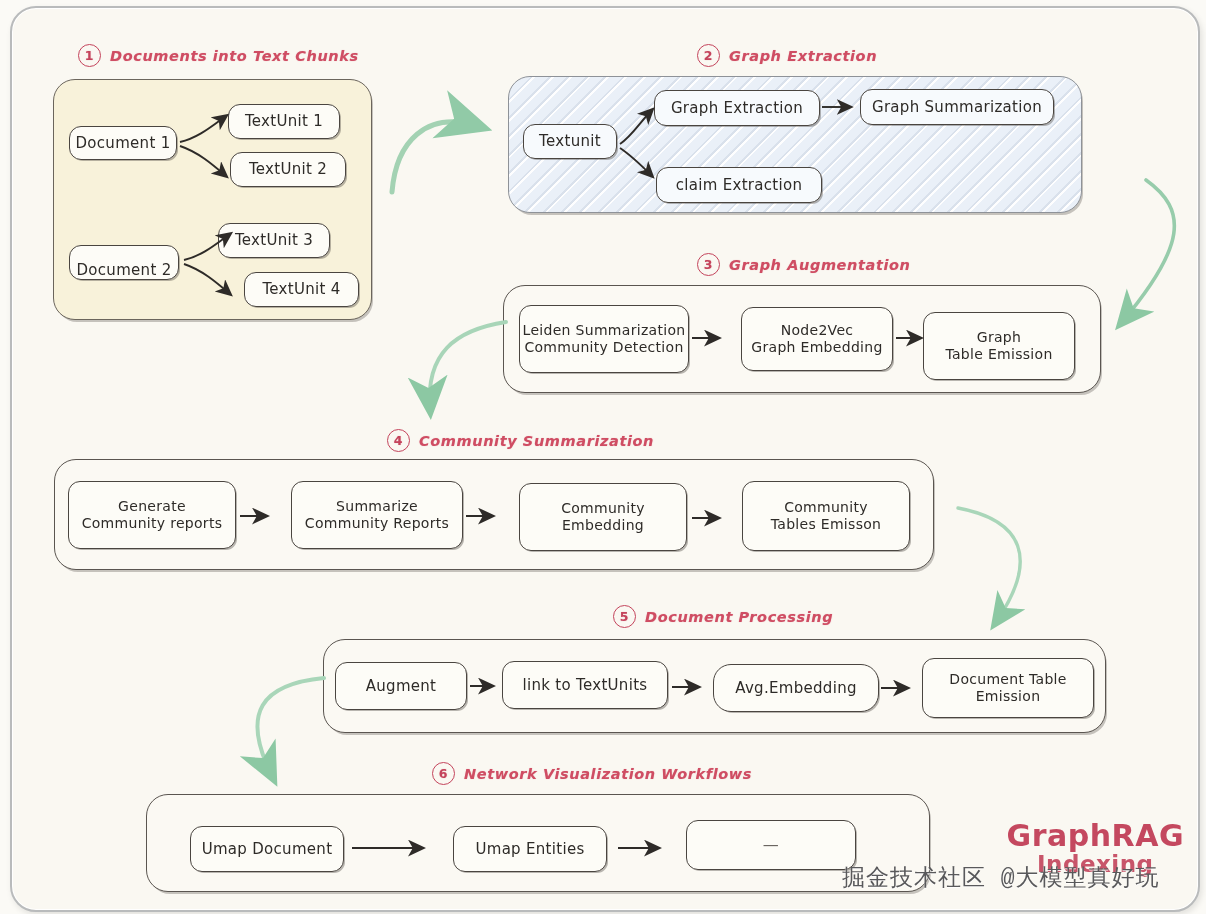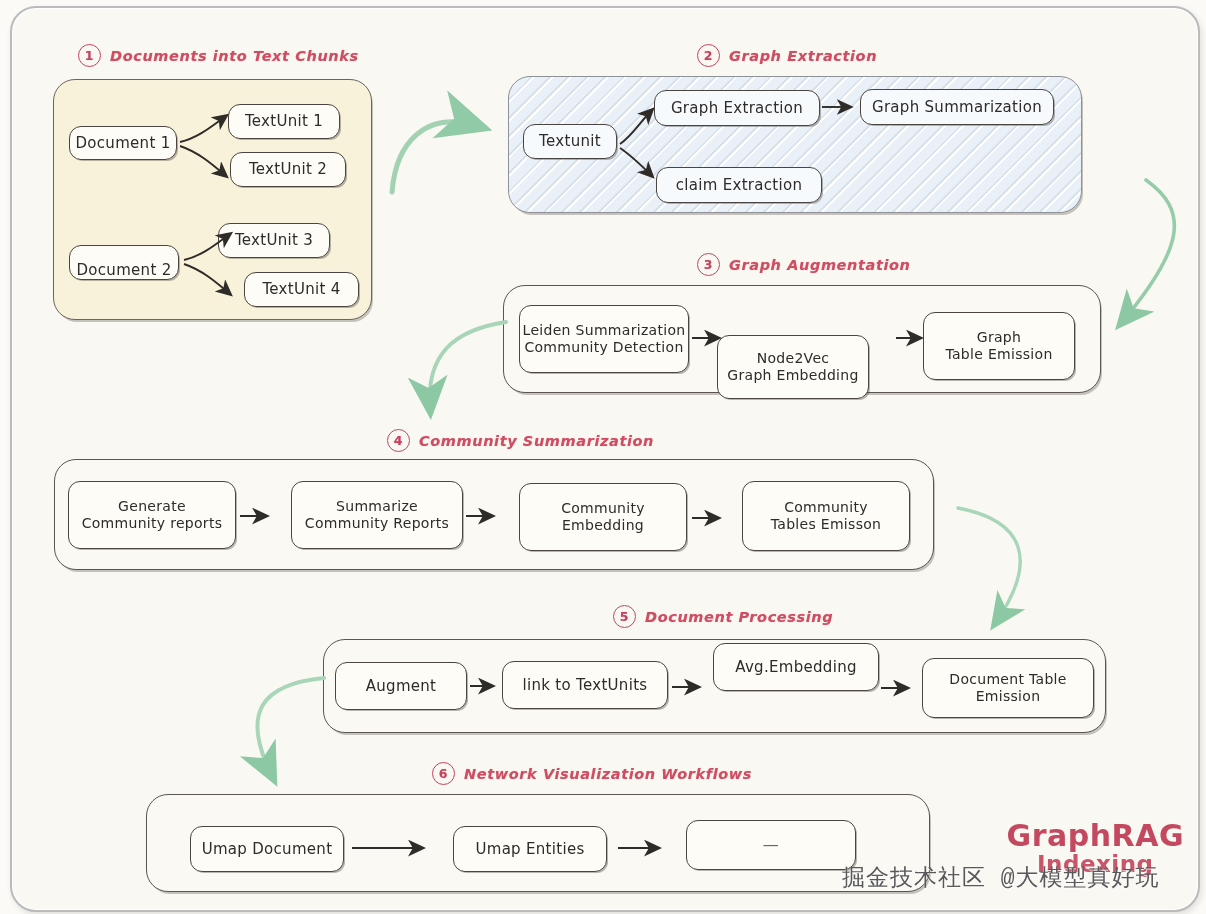--- a/index.html
+++ b/index.html
@@ -195,21 +195,21 @@
     <span class="num">3</span>
     <span>Graph Augmentation</span>
   </div>
 
   <div class="panel panel-plain" style="left:503px;top:285px;width:596px;height:106px;border-radius:22px;"></div>
 
   <div class="sketch t14" style="left:519px;top:305px;width:168px;height:66px;white-space:pre-line;">
     <span>Leiden Summarization
 Community Detection</span>
   </div>
-  <div class="sketch t14" style="left:717px;top:307px;width:150px;height:62px;white-space:pre-line;margin-top:28px;">
+  <div class="sketch t14" style="left:741px;top:307px;width:150px;height:62px;white-space:pre-line;">
     <span>Node2Vec
 Graph Embedding</span>
   </div>
   <div class="sketch t14" style="left:923px;top:304px;width:150px;height:66px;white-space:pre-line;margin-top:8px;">
     <span>Graph
 Table Emission</span>
   </div>
 
   <svg class="arrow" style="left:690px;top:328px;width:48px;height:20px;" viewBox="0 0 48 20">
     <path d="M2,10 L28,10" stroke="#2e2b28" stroke-width="2" fill="none" marker-end="url(#bk)"></path>
@@ -266,21 +266,21 @@
   </div>
 
   <div class="panel panel-plain" style="left:323px;top:639px;width:781px;height:92px;border-radius:22px;"></div>
 
   <div class="sketch t15" style="left:335px;top:662px;width:130px;height:46px;">
     <span>Augment</span>
   </div>
   <div class="sketch t15" style="left:502px;top:661px;width:164px;height:46px;">
     <span>link to TextUnits</span>
   </div>
-  <div class="sketch t15" style="left:713px;top:643px;width:164px;height:46px;">
+  <div class="sketch t15" style="left:713px;top:664px;width:164px;height:46px;border-radius:18px;">
     <span>Avg.Embedding</span>
   </div>
   <div class="sketch t14" style="left:922px;top:658px;width:170px;height:58px;white-space:pre-line;">
     <span>Document Table
 Emission</span>
   </div>
 
   <svg class="arrow" style="left:468px;top:676px;width:42px;height:20px;" viewBox="0 0 42 20">
     <path d="M2,10 L24,10" stroke="#2e2b28" stroke-width="2" fill="none" marker-end="url(#bk)"></path>
   </svg>

